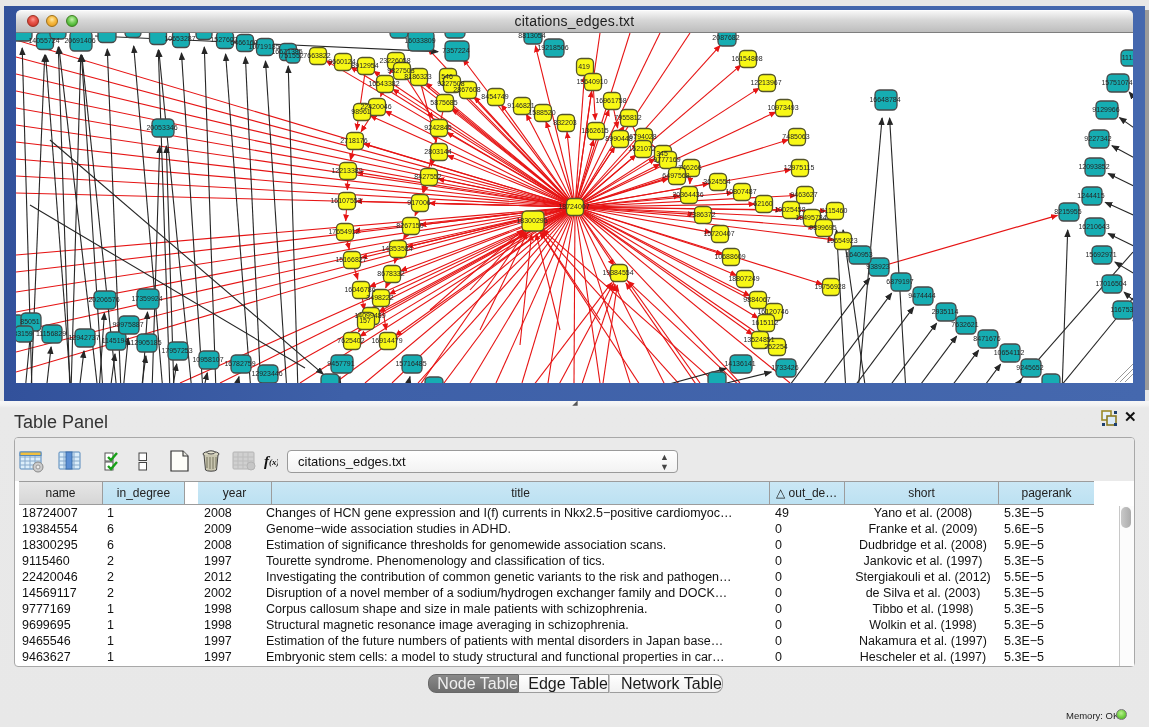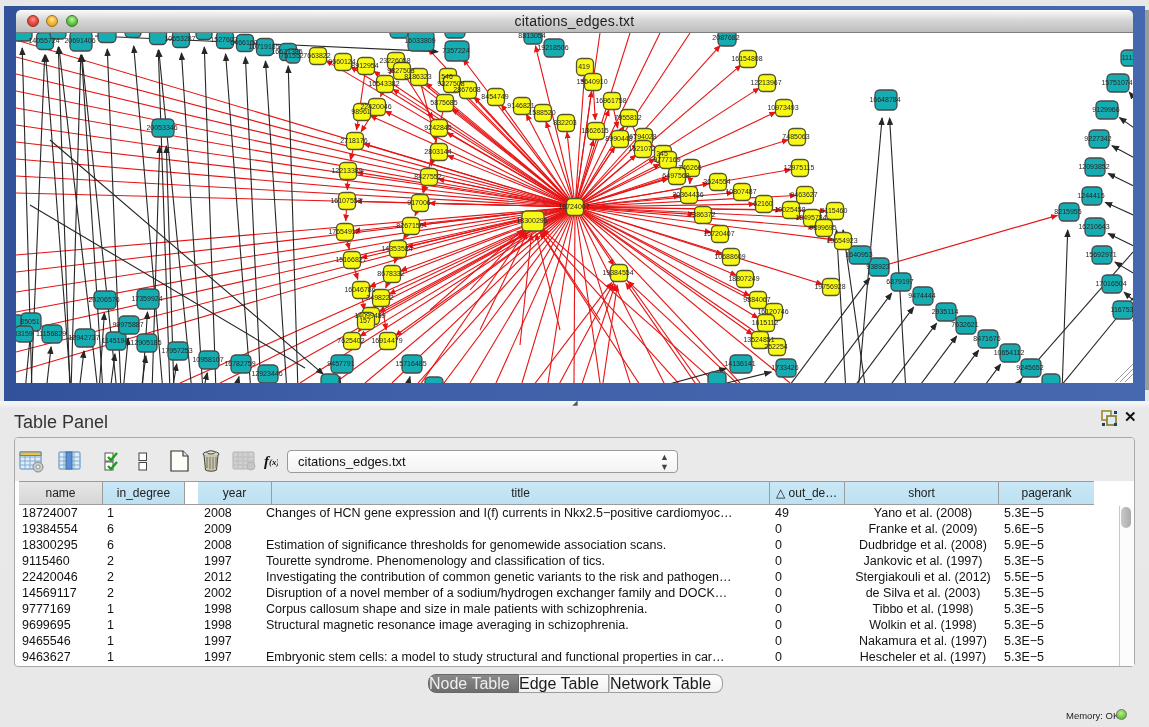--- a/index.html
+++ b/index.html
@@ -26,21 +26,21 @@
 #th1{left:84px;width:82px}#th2{left:179px;width:74px}#th3{left:253px;width:498px}
 #th4{left:751px;width:75px;text-align:left;padding-left:6px}#th5{left:826px;width:154px}#th6{left:980px;width:95px;border-right:none}
 #tbody{left:19px;top:505px;width:1075px;height:161px;font-size:12.5px;color:#111;overflow:hidden}
 .tr{position:relative;height:16px;line-height:16px;white-space:nowrap}
 .tr div{position:absolute;overflow:hidden}
 .c0{left:3px;width:80px}.c1{left:88px;width:90px}.c2{left:185px;width:66px}.c3{left:247px;width:490px}
 .c4{left:756px;width:68px}.c5{left:830px;width:150px;text-align:center;width:148px}.c6{left:985px;width:88px}
 #vsb{left:1119px;top:506px;width:15px;height:160px;background:#fcfcfc;border-left:1px solid #c8c8c8}
 #vsbth{left:1121px;top:507px;width:10px;height:21px;background:linear-gradient(90deg,#c9c9c9,#ababab);border-radius:5px}
 #tabs{left:428px;top:674px;height:20px;font-size:13px}
-.tab{position:absolute;top:0;height:19px;line-height:18px;text-align:left;border:1px solid #9d9d9d;background:linear-gradient(#ffffff,#f1f1f1);color:#1b1b1b}
+.tab{position:absolute;top:0;height:19px;line-height:18px;text-align:right;border:1px solid #9d9d9d;background:linear-gradient(#ffffff,#f1f1f1);color:#1b1b1b}
 #tab0{left:0;width:91px;border-radius:8px 0 0 8px;background:linear-gradient(#8a8a8a,#6d6d6d);color:#efefef;border-color:#686868}
 #tab1{left:91px;width:90px;border-left:none}
 #tab2{left:181px;width:114px;border-left:1px solid #c6c6c6;border-radius:0 8px 8px 0}
 #mem{left:1066px;top:710px;font-size:9.5px;color:#222}
 #memdot{left:1116px;top:709px;width:11px;height:11px;border-radius:50%;background:radial-gradient(circle at 45% 35%,#b8f08e,#6fce3e 55%,#4cab26);border:1px solid #777}
 </style></head><body>
 <div class="abs" id="frame"></div>
 <div class="abs" id="rstrip"></div>
 <div class="abs" id="tbar"></div>
 <div class="abs tl" id="tl1"></div>
@@ -628,20 +628,21 @@
       <div class="c2">2008</div>
       <div class="c3">Changes of HCN gene expression and I(f) currents in Nkx2.5−positive cardiomyoc…</div>
       <div class="c4">49</div>
       <div class="c5">Yano et al. (2008)</div>
       <div class="c6">5.3E−5</div>
     </div>
 <div class="tr">
       <div class="c0">19384554</div>
       <div class="c1">6</div>
       <div class="c2">2009</div>
+      <div class="c3">Genome−wide association studies in ADHD.</div>
       <div class="c4">0</div>
       <div class="c5">Franke et al. (2009)</div>
       <div class="c6">5.6E−5</div>
     </div>
 <div class="tr">
       <div class="c0">18300295</div>
       <div class="c1">6</div>
       <div class="c2">2008</div>
       <div class="c3">Estimation of significance thresholds for genomewide association scans.</div>
       <div class="c4">0</div>
@@ -690,20 +691,21 @@
       <div class="c2">1998</div>
       <div class="c3">Structural magnetic resonance image averaging in schizophrenia.</div>
       <div class="c4">0</div>
       <div class="c5">Wolkin et al. (1998)</div>
       <div class="c6">5.3E−5</div>
     </div>
 <div class="tr">
       <div class="c0">9465546</div>
       <div class="c1">1</div>
       <div class="c2">1997</div>
+      <div class="c3">Estimation of the future numbers of patients with mental disorders in Japan base…</div>
       <div class="c4">0</div>
       <div class="c5">Nakamura et al. (1997)</div>
       <div class="c6">5.3E−5</div>
     </div>
 <div class="tr">
       <div class="c0">9463627</div>
       <div class="c1">1</div>
       <div class="c2">1997</div>
       <div class="c3">Embryonic stem cells: a model to study structural and functional properties in car…</div>
       <div class="c4">0</div>

